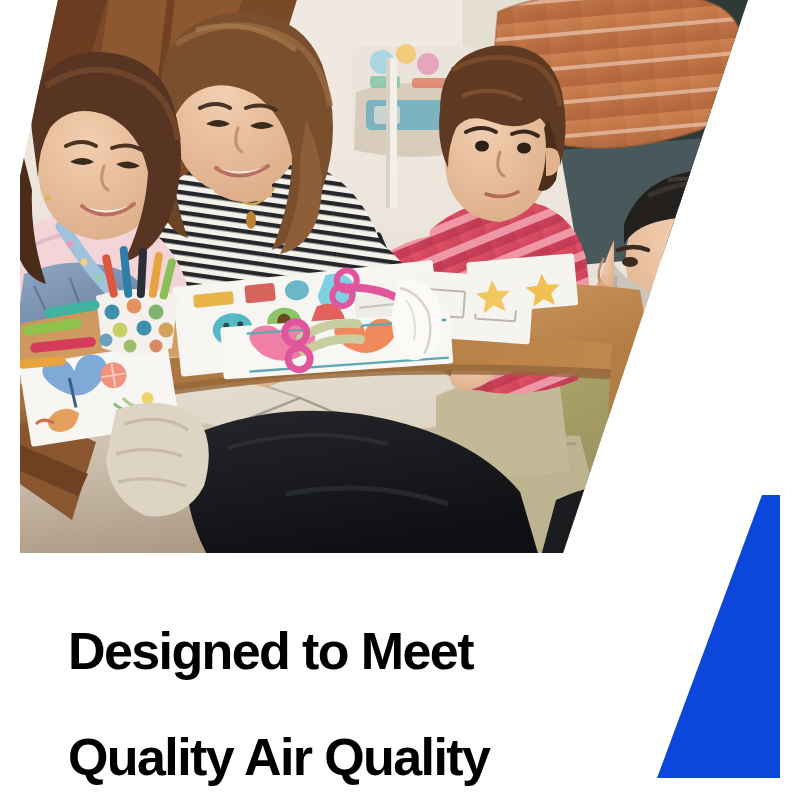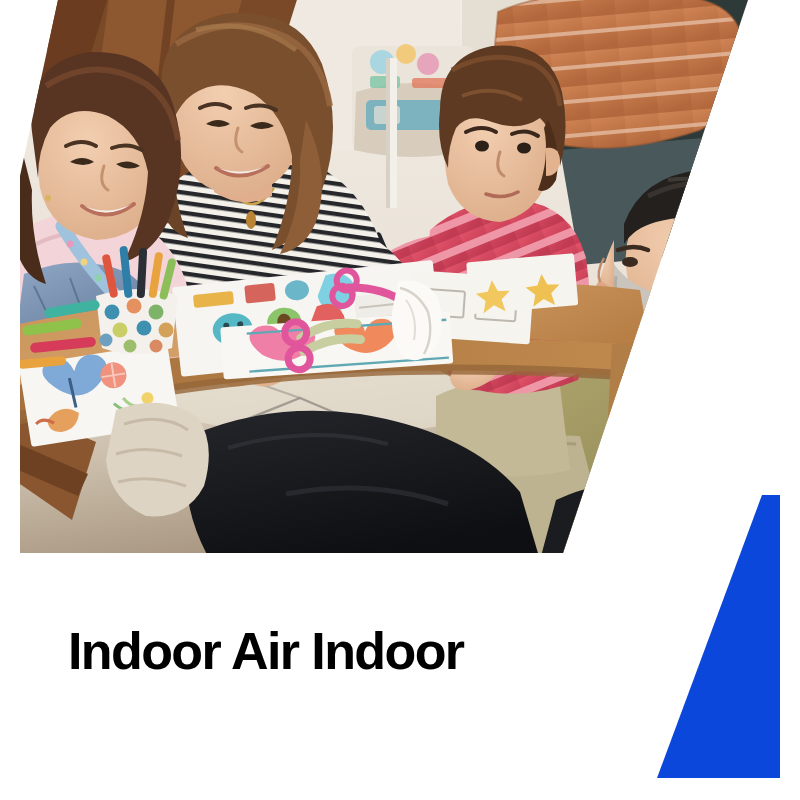--- a/index.html
+++ b/index.html
@@ -364,21 +364,22 @@
       <path d="M116 454 Q148 444 182 456" fill="none" stroke="#C7BBA8" stroke-width="3"></path>
       <path d="M118 482 Q150 474 186 486" fill="none" stroke="#C7BBA8" stroke-width="3"></path>
 
       <path d="M556 500 Q620 470 700 486 L760 560 L540 560 Z" fill="#1B1C20"></path>
 
       <rect x="0" y="0" width="800" height="560" fill="none"></rect>
     </svg>
   </div>
 
   <div id="headline" style="color: rgb(0, 0, 0);">
-    <span class="hl-line">Indoor Air Indoor</span>
+    <span class="hl-line">Designed to Meet</span>
+    <span class="hl-line">Quality Air Quality</span>
     
   </div>
 
   <svg id="blue-accent" viewBox="0 0 160 320">
     <polygon points="122,15 140,15 140,298 17,298" fill="#0B47DB"></polygon>
   </svg>
 
 </div>
 
 </body></html>

